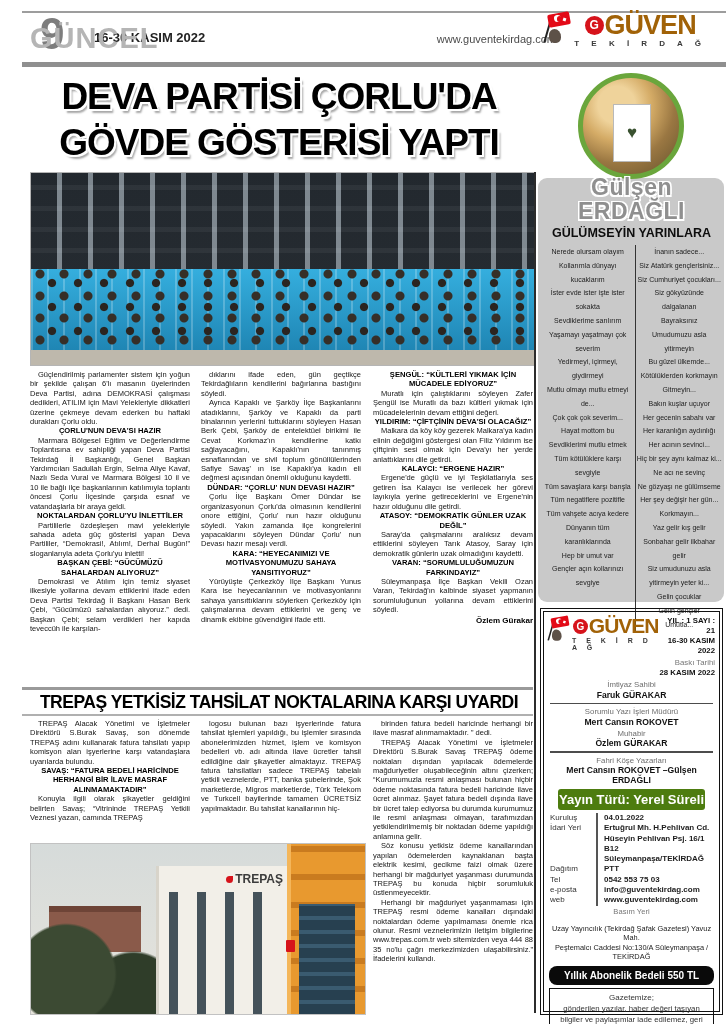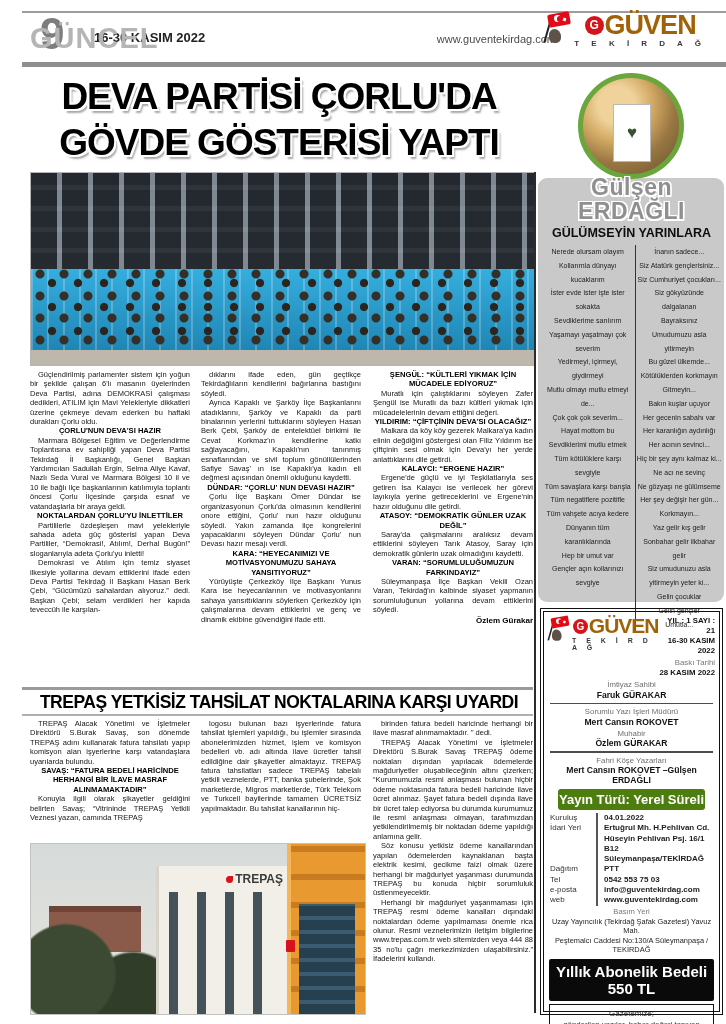--- a/index.html
+++ b/index.html
@@ -123,23 +123,23 @@
   .imp-name{font-size:8.6px;font-weight:bold;color:#111;line-height:10px;}
   .imp-hr{height:1.5px;background:#4c4c4c;margin:3px 2px;}
   .imp-pill{margin:4px 10px 3px 10px;background:#4d7c0f;color:#fff;font-weight:bold;font-size:13px;
       text-align:center;border-radius:3px;padding:3px 0;}
   .imp-info{margin:2px 0 0 2px;}
   .info-row{display:flex;}
   .info-label{width:46px;font-size:8px;color:#333;line-height:10.3px;}
   .info-value{flex:1;border-left:2px solid #555;padding-left:6px;font-size:8px;font-weight:bold;color:#1c1c1c;
       line-height:10.3px;white-space:pre-line;}
   .imp-basim-label{text-align:center;font-size:7.6px;color:#777;margin-top:1px;}
-  .imp-basim{text-align:center;font-size:7.4px;color:#222;line-height:9.6px;white-space:pre-line;margin-top:1px;}
-  .imp-sub-bar{margin:4px 1px 3px 1px;background:#0a0a0a;color:#fff;font-weight:900;font-size:15px;
-      text-align:center;padding:4px 0;border-radius:2px;}
+  .imp-basim{text-align:center;font-size:7.4px;color:#222;line-height:9.6px;white-space:pre-line;margin-top:8px;}
+  .imp-sub-bar{margin:4px 1px 3px 1px;background:#0a0a0a;color:#fff;font-weight:900;font-size:10px;
+      text-align:center;padding:4px 0;border-radius:8px;}
   .imp-notice{border:1px solid #111;margin:1px;padding:3px 4px;text-align:center;}
   .imp-notice-title{font-size:8px;color:#333;line-height:11px;}
   .imp-notice-body{font-size:7.8px;color:#333;line-height:11px;}
 </style>
 </head>
 <body>
 
 <div class="page">
 
   <div class="abs rule-top"></div>
@@ -179,20 +179,21 @@
     <div class="ph-ground"></div>
   </div>
 
   <div class="abs article1">
     <div class="a1col c1">
         <div class="para">Güçlendirilmiş parlamenter sistem için yoğun bir şekilde çalışan 6'lı masanın üyelerinden Deva Partisi, adına DEMOKRASİ çalışması dedikleri, ATILIM için Mavi Yelekleriyle dikkatleri üzerine çekmeye devam ederken bu haftaki durakları Çorlu oldu.</div>
         <div class="subhead">ÇORLU'NUN DEVA'SI HAZIR</div>
         <div class="para">Marmara Bölgesel Eğitim ve Değerlendirme Toplantısına ev sahipliği yapan Deva Partisi Tekirdağ İl Başkanlığı, Genel Başkan Yardımcıları Sadullah Ergin, Selma Aliye Kavaf, Nazlı Seda Vural ve Marmara Bölgesi 10 il ve 10 ile bağlı ilçe başkanlarının katılımıyla toplantı öncesi Çorlu İlçesinde çarşıda esnaf ve vatandaşlarla bir araya geldi.</div>
         <div class="subhead">NOKTALARDAN ÇORLU'YU İNLETTİLER</div>
         <div class="para">Partililerle özdeşleşen mavi yelekleriyle sahada adeta güç gösterisi yapan Deva Partililer, “Demokrasi!, Atılım!, Derhal Bugün!” sloganlarıyla adeta Çorlu'yu inletti!</div>
+        <div class="subhead">BAŞKAN ÇEBİ: “GÜCÜMÜZÜ SAHALARDAN ALIYORUZ”</div>
         <div class="para">Demokrasi ve Atılım için temiz siyaset ilkesiyle yollarına devam ettiklerini ifade eden Deva Partisi Tekirdağ İl Başkanı Hasan Berk Çebi, “Gücümüzü sahalardan alıyoruz.” dedi.  Başkan Çebi; selam verdikleri her kapıda teveccüh ile karşılan-</div>
       </div>
     <div class="a1col c2">
         <div class="para">dıklarını ifade eden, gün geçtikçe Tekirdağlıların kendilerini bağırlarına bastığını söyledi.</div>
         <div class="para">Ayrıca Kapaklı ve Şarköy İlçe Başkanlarını atadıklarını, Şarköy ve Kapaklı da parti binalarının yerlerini tuttuklarını söyleyen Hasan Berk Çebi, Şarköy de entelektüel birikimi ile Cevat Korkmaz'ın kendilerine katkı sağlayacağını, Kapaklı'nın tanınmış esnaflarından ve sivil toplum gönüllülerinden Safiye Savaş' ın ise Kapaklı'ya kadın eli değmesi açısından önemli olduğunu kaydetti.</div>
         <div class="subhead">DÜNDAR: “ÇORLU' NUN DEVASI HAZIR”</div>
         <div class="para">Çorlu İlçe Başkanı Ömer Dündar ise organizasyonun Çorlu'da olmasının kendilerini onore ettiğini, Çorlu' nun hazır olduğunu söyledi. Yakın zamanda ilçe kongrelerini yapacaklarını söyleyen Dündar Çorlu' nun Devası hazır mesajı verdi.</div>
         <div class="subhead">KARA: “HEYECANIMIZI VE MOTİVASYONUMUZU SAHAYA YANSITIYORUZ”</div>
         <div class="para">Yürüyüşte Çerkezköy İlçe Başkanı Yunus Kara ise heyecanlarının ve motivasyonlarını sahaya yansıttıklarını söylerken Çerkezköy için çalışmalarına devam ettiklerini ve genç ve dinamik ekibine güvendiğini ifade etti.</div>
       </div>

